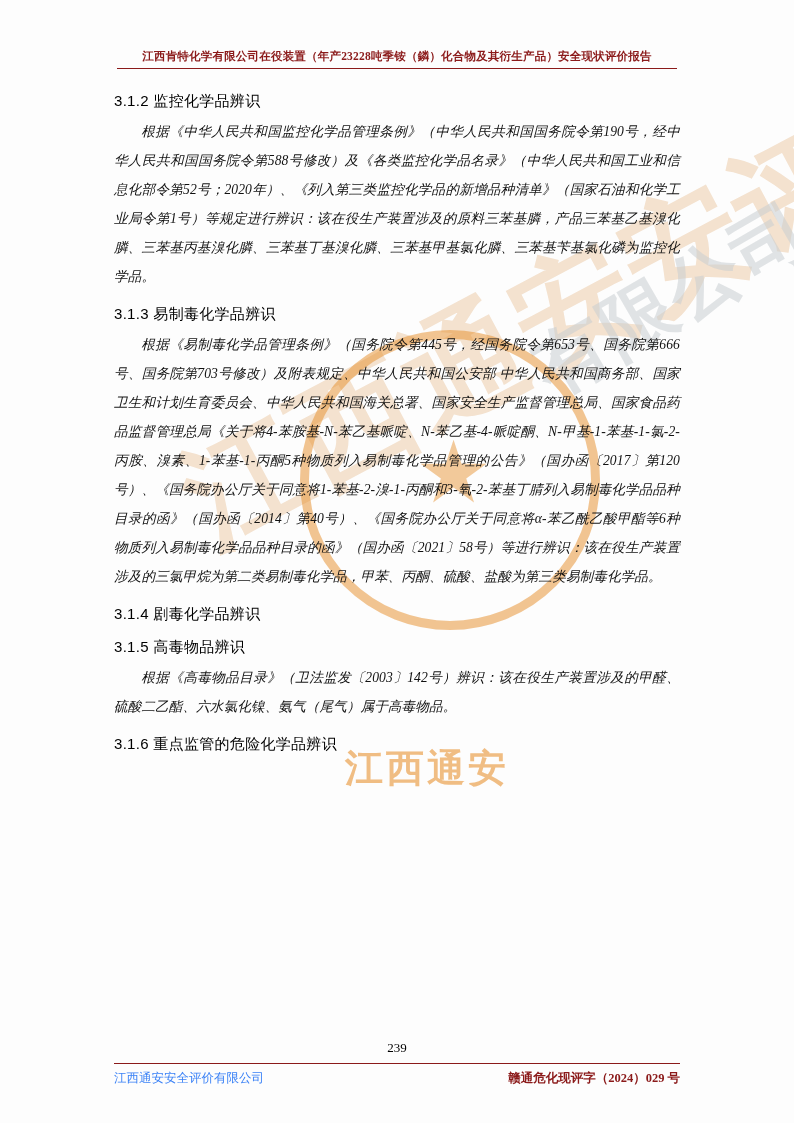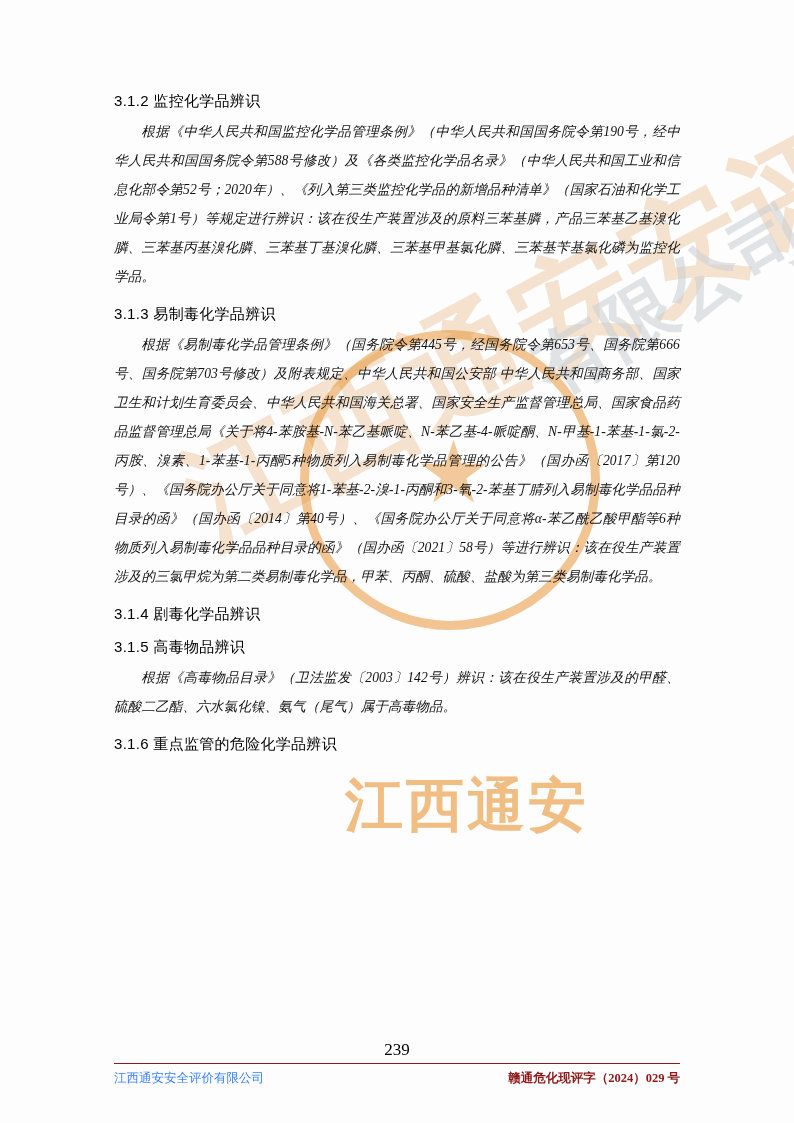--- a/index.html
+++ b/index.html
@@ -52,27 +52,26 @@
     color: rgba(226, 176, 120, 0.35);
     letter-spacing: 4px;
     transform: rotate(-28deg);
     white-space: nowrap;
     font-family: "Liberation Sans", sans-serif;
   }
   .wm-band {
     position: absolute;
     left: 345px;
     top: 743px;
-    font-size: 58px;
+    font-size: 38px;
     font-weight: bold;
     color: rgba(232, 150, 56, 0.62);
     letter-spacing: 3px;
     white-space: nowrap;
     font-family: "Liberation Sans", sans-serif;
-    margin-top: 24px;
   }
   .wm-side {
     position: absolute;
     left: 520px;
     top: 250px;
     font-size: 74px;
     font-weight: bold;
     color: rgba(200, 205, 210, 0.55);
     letter-spacing: 2px;
     transform: rotate(-30deg);
@@ -125,21 +124,21 @@
     letter-spacing: 0.1px;
     font-style: italic;
   }
   
   .page-number {
     position: absolute;
     left: 0;
     right: 0;
     top: 1040px;
     text-align: center;
-    font-size: 17px;
+    font-size: 13px;
     color: #000;
     z-index: 10;
   }
   .footer {
     position: absolute;
     left: 114px;
     right: 114px;
     top: 1063px;
     border-top: 1px solid #8b1a1a;
     padding-top: 6px;
@@ -164,20 +163,23 @@
 <div class="page">
 
   <div class="watermark">
     <div class="wm-big-text">江西通安安评</div>
     <div class="wm-side">有限公司</div>
     <div class="wm-ring"></div>
     <div class="wm-star">★</div>
     <div class="wm-band">江西通安</div>
   </div>
 
+  <div class="header">
+    <div class="header-title">江西肯特化学有限公司在役装置（年产23228吨季铵（鏻）化合物及其衍生产品）安全现状评价报告</div>
+  </div>
 
   <div class="content">
 
     <h3 class="sec">3.1.2 监控化学品辨识</h3>
     <p class="para">根据《中华人民共和国监控化学品管理条例》（中华人民共和国国务院令第190号，经中华人民共和国国务院令第588号修改）及《各类监控化学品名录》（中华人民共和国工业和信息化部令第52号；2020年）、《列入第三类监控化学品的新增品种清单》（国家石油和化学工业局令第1号）等规定进行辨识：该在役生产装置涉及的原料三苯基膦，产品三苯基乙基溴化膦、三苯基丙基溴化膦、三苯基丁基溴化膦、三苯基甲基氯化膦、三苯基苄基氯化磷为监控化学品。</p>
 
     <h3 class="sec">3.1.3 易制毒化学品辨识</h3>
     <p class="para">根据《易制毒化学品管理条例》（国务院令第445号，经国务院令第653号、国务院第666号、国务院第703号修改）及附表规定、中华人民共和国公安部 中华人民共和国商务部、国家卫生和计划生育委员会、中华人民共和国海关总署、国家安全生产监督管理总局、国家食品药品监督管理总局《关于将4-苯胺基-N-苯乙基哌啶、N-苯乙基-4-哌啶酮、N-甲基-1-苯基-1-氯-2-丙胺、溴素、1-苯基-1-丙酮5种物质列入易制毒化学品管理的公告》（国办函〔2017〕第120号）、《国务院办公厅关于同意将1-苯基-2-溴-1-丙酮和3-氧-2-苯基丁腈列入易制毒化学品品种目录的函》（国办函〔2014〕第40号）、《国务院办公厅关于同意将α-苯乙酰乙酸甲酯等6种物质列入易制毒化学品品种目录的函》（国办函〔2021〕58号）等进行辨识：该在役生产装置涉及的三氯甲烷为第二类易制毒化学品，甲苯、丙酮、硫酸、盐酸为第三类易制毒化学品。</p>
 
     <h3 class="sec">3.1.4 剧毒化学品辨识</h3>

